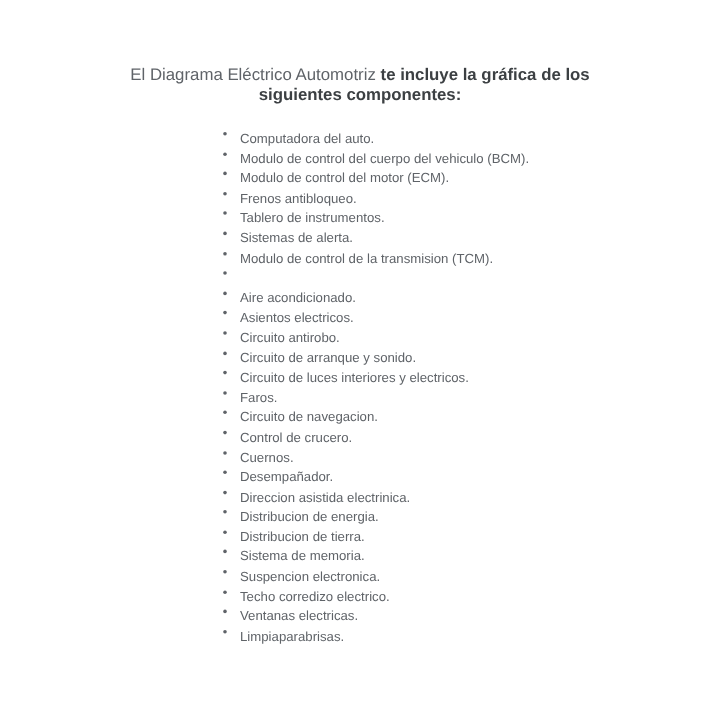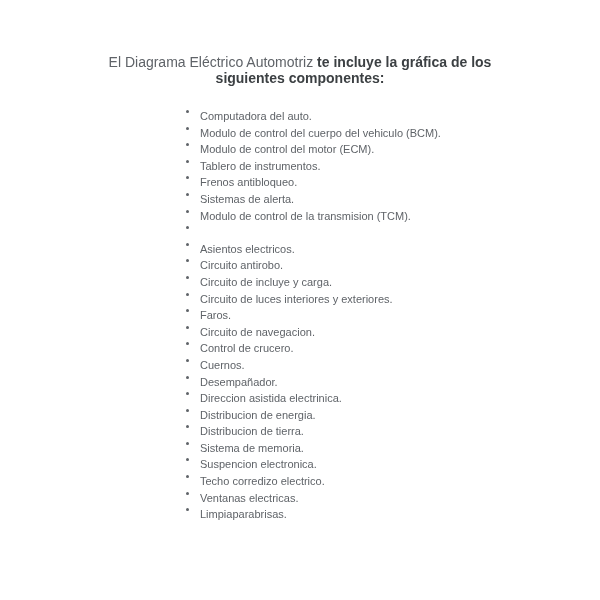--- a/index.html
+++ b/index.html
@@ -72,62 +72,66 @@
       </li>
 
       <li class="component-item">
         <span class="bullet"></span>
         <span class="item-text">Modulo de control del motor (ECM).</span>
       </li>
 
 
       <li class="component-item">
         <span class="bullet"></span>
-        <span class="item-text">Tablero de instrumentos.</span>
+        <span class="item-text">Frenos antibloqueo.</span>
       </li>
 
       <li class="component-item">
         <span class="bullet"></span>
-        <span class="item-text">Frenos antibloqueo.</span>
+        <span class="item-text">Tablero de instrumentos.</span>
       </li>
 
       <li class="component-item">
         <span class="bullet"></span>
         <span class="item-text">Sistemas de alerta.</span>
       </li>
 
       <li class="component-item">
         <span class="bullet"></span>
         <span class="item-text">Modulo de control de la transmision (TCM).</span>
       </li>
 
       <li class="component-item">
         <span class="bullet"></span>
       </li>
 
+      <li class="component-item">
+        <span class="bullet"></span>
+        <span class="item-text">Aire acondicionado.</span>
+      </li>
 
       <li class="component-item">
         <span class="bullet"></span>
         <span class="item-text">Asientos electricos.</span>
       </li>
 
 
       <li class="component-item">
         <span class="bullet"></span>
         <span class="item-text">Circuito antirobo.</span>
       </li>
 
       <li class="component-item">
         <span class="bullet"></span>
-        <span class="item-text">Circuito de incluye y carga.</span>
+        <span class="item-text">Circuito de arranque y sonido.</span>
       </li>
 
       <li class="component-item">
         <span class="bullet"></span>
-        <span class="item-text">Circuito de luces interiores y exteriores.</span>
+        <span class="item-text">Circuito de luces interiores y electricos.</span>
       </li>
 
       <li class="component-item">
         <span class="bullet"></span>
         <span class="item-text">Faros.</span>
       </li>
 
       <li class="component-item">
         <span class="bullet"></span>
         <span class="item-text">Circuito de navegacion.</span>

